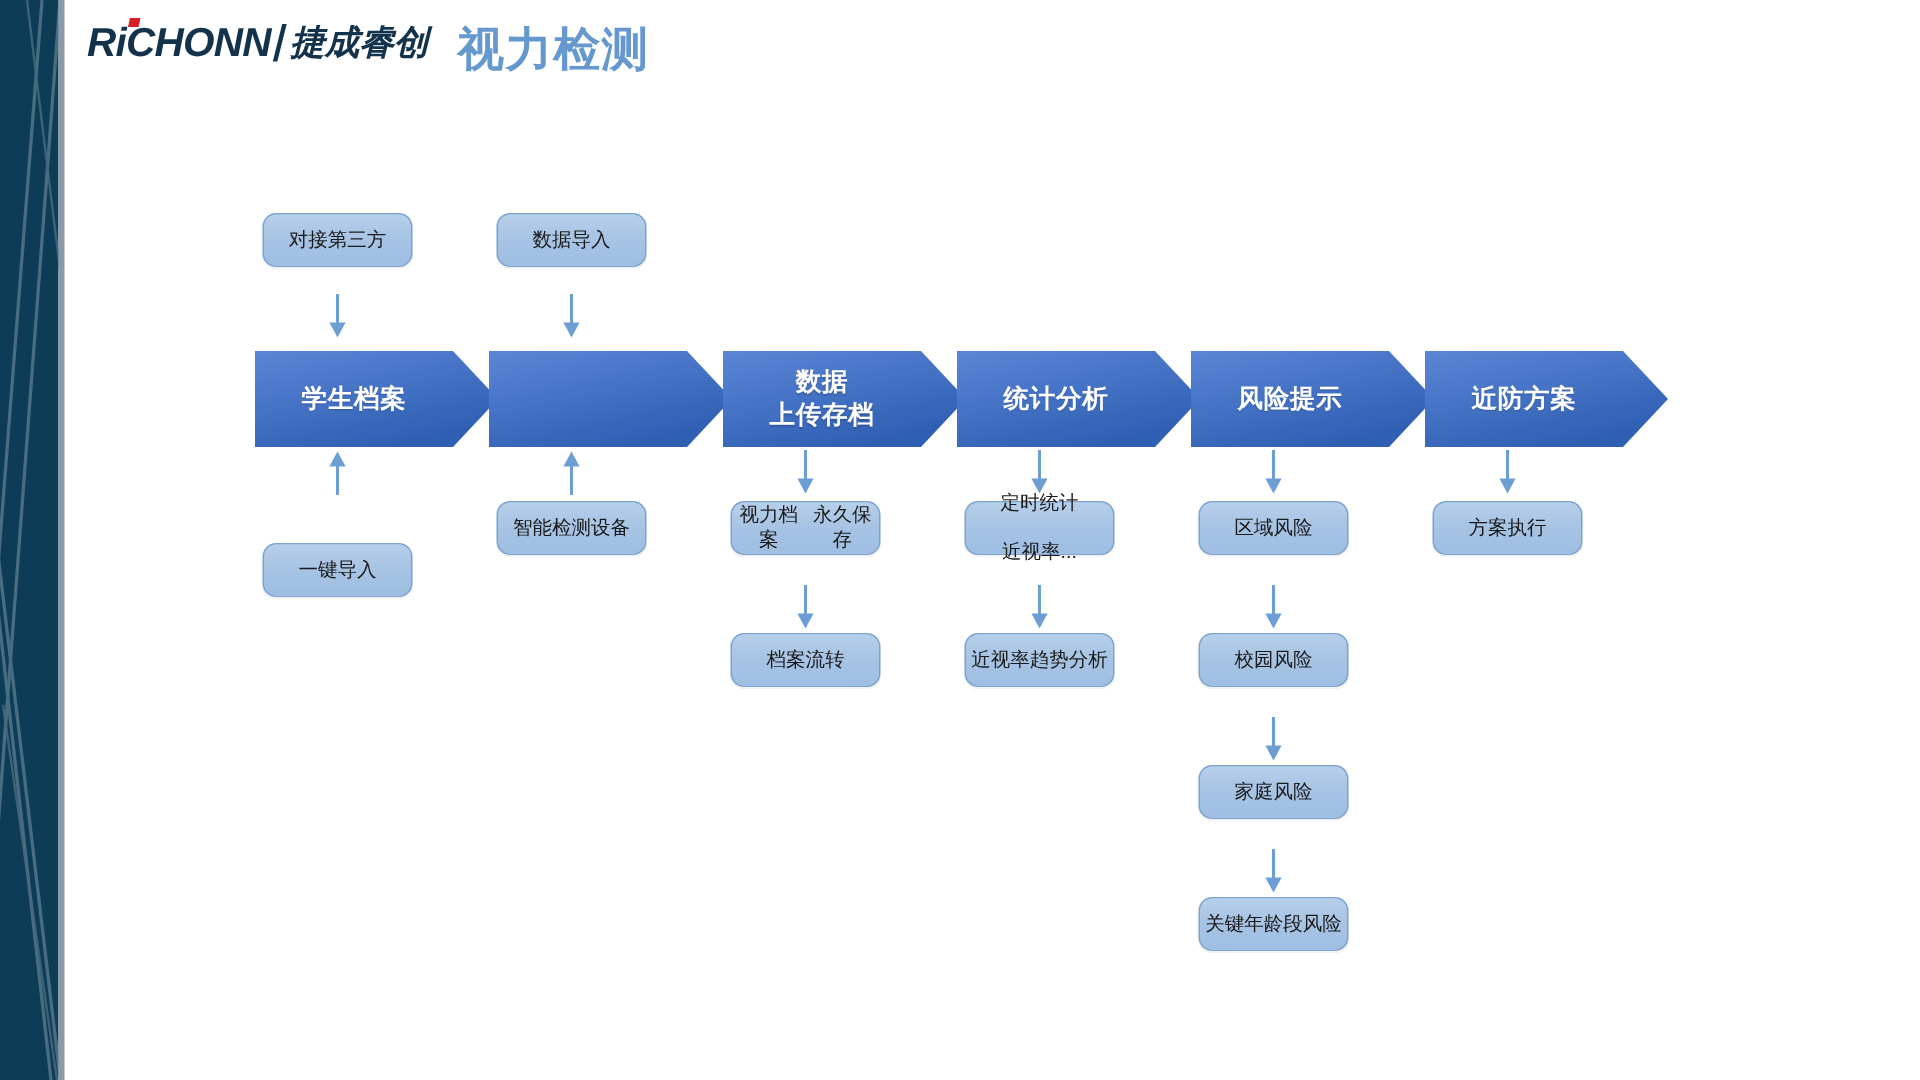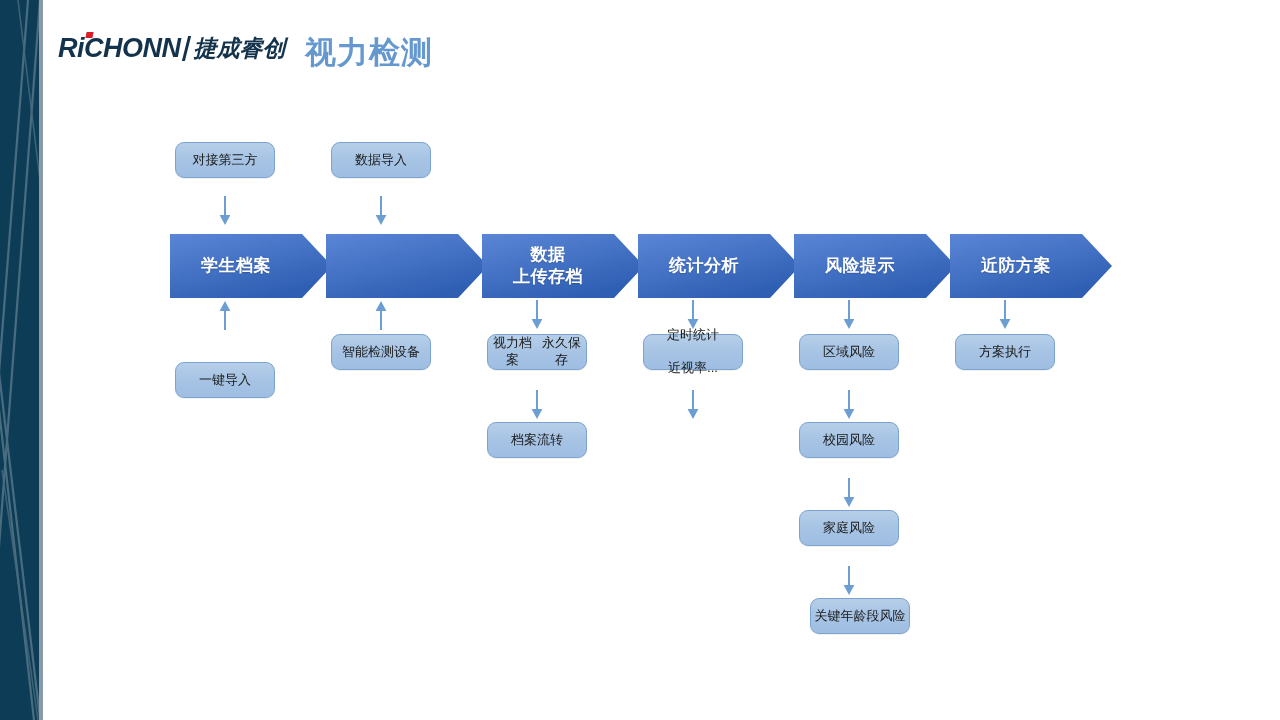--- a/index.html
+++ b/index.html
@@ -17,21 +17,21 @@
 
   
   .band-wrap {
     position: absolute; left: 0; top: 0;
     width: 46px; height: 720px;
     overflow: hidden;
   }
   .band-svg { display: block; }
 
   
-  .header { position: absolute; left: 0; top: 0; width: 1280px; height: 64px; margin-top: 20px; }
+  .header { position: absolute; left: 0; top: 0; width: 1280px; height: 64px; }
   .logo {
     position: absolute; left: 58px; top: 13px;
     height: 30px;
     display: flex; align-items: center;
   }
   .logo-mark {
     font-size: 27px; font-weight: bold; font-style: italic;
     letter-spacing: -0.5px;
     color: #13324b;
     line-height: 1;
@@ -261,20 +261,25 @@
         <span>定时统计</span>
         <br>
         <span>近视率...</span>
       </div>
       <div class="conn" style="left: 686px; top: 390px;">
         <svg width="14" height="30" viewBox="0 0 14 30">
           <line x1="7" y1="0" x2="7" y2="21" stroke="#6c9ed4" stroke-width="2"></line>
           <polygon points="7,29 1.6,19 12.4,19" fill="#6c9ed4"></polygon>
         </svg>
       </div>
+      <div class="nbox" style="left: 643px; top: 422px;">
+        <span>近视率</span>
+        <br>
+        <span>趋势分析</span>
+      </div>
       <div class="chev" style="left: 794px; top: 234px;">
         <svg width="162" height="64" viewBox="0 0 162 64">
           <defs>
             <linearGradient id="g4" x1="0" y1="0" x2="0.55" y2="1">
               <stop offset="0%" stop-color="#5b86d6"></stop>
               <stop offset="100%" stop-color="#2f5fb3"></stop>
             </linearGradient>
           </defs>
           <polygon points="0,0 132,0 162,32 132,64 0,64" fill="url(#g4)"></polygon>
         </svg>
@@ -308,21 +313,21 @@
       </div>
       <div class="nbox" style="left: 799px; top: 510px;">
         <span>家庭风险</span>
       </div>
       <div class="conn" style="left: 842px; top: 566px;">
         <svg width="14" height="30" viewBox="0 0 14 30">
           <line x1="7" y1="0" x2="7" y2="21" stroke="#6c9ed4" stroke-width="2"></line>
           <polygon points="7,29 1.6,19 12.4,19" fill="#6c9ed4"></polygon>
         </svg>
       </div>
-      <div class="nbox" style="left: 799px; top: 598px; margin-left: 11px;">
+      <div class="nbox" style="left: 799px; top: 598px;">
         <span>关键年龄段</span>
         <br>
         <span>风险</span>
       </div>
       <div class="chev" style="left: 950px; top: 234px;">
         <svg width="162" height="64" viewBox="0 0 162 64">
           <defs>
             <linearGradient id="g5" x1="0" y1="0" x2="0.55" y2="1">
               <stop offset="0%" stop-color="#5b86d6"></stop>
               <stop offset="100%" stop-color="#2f5fb3"></stop>

